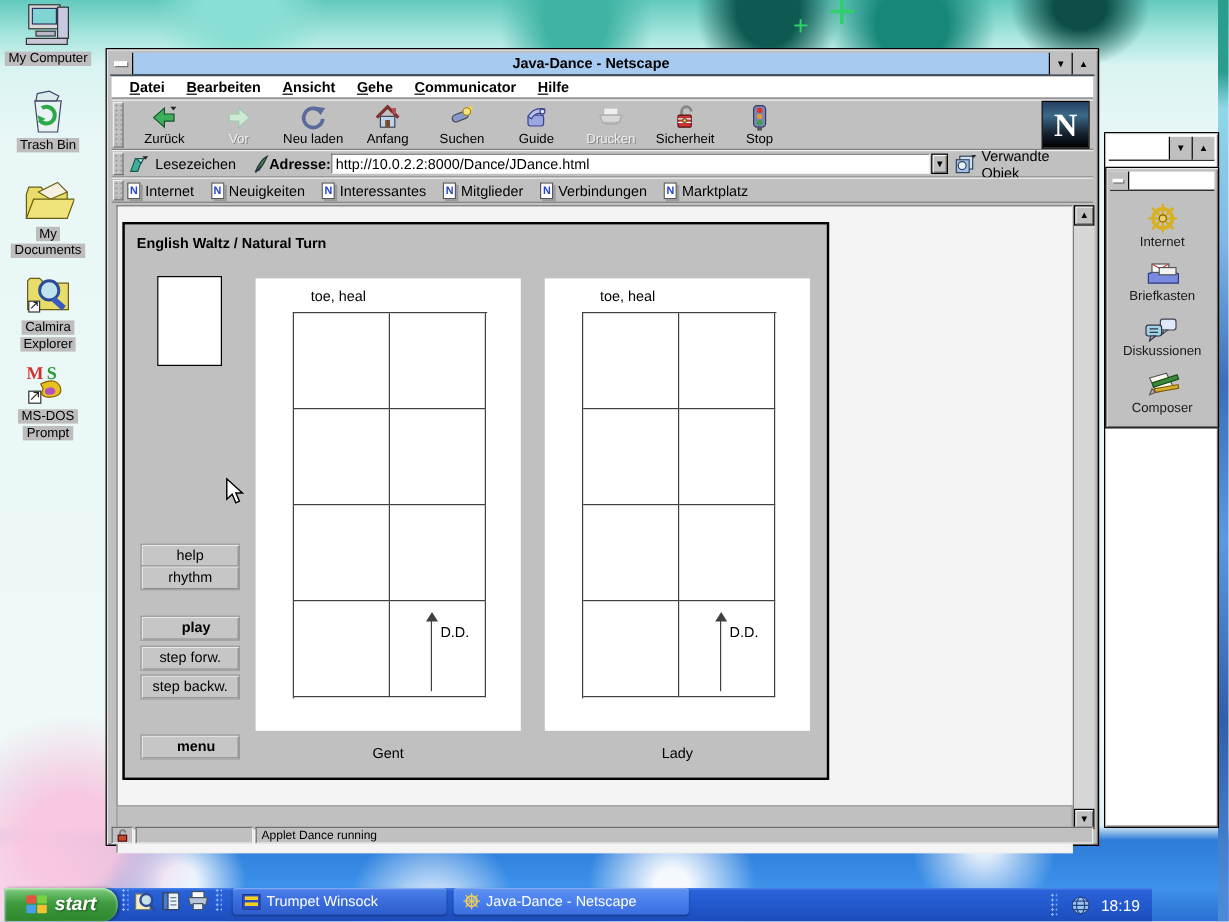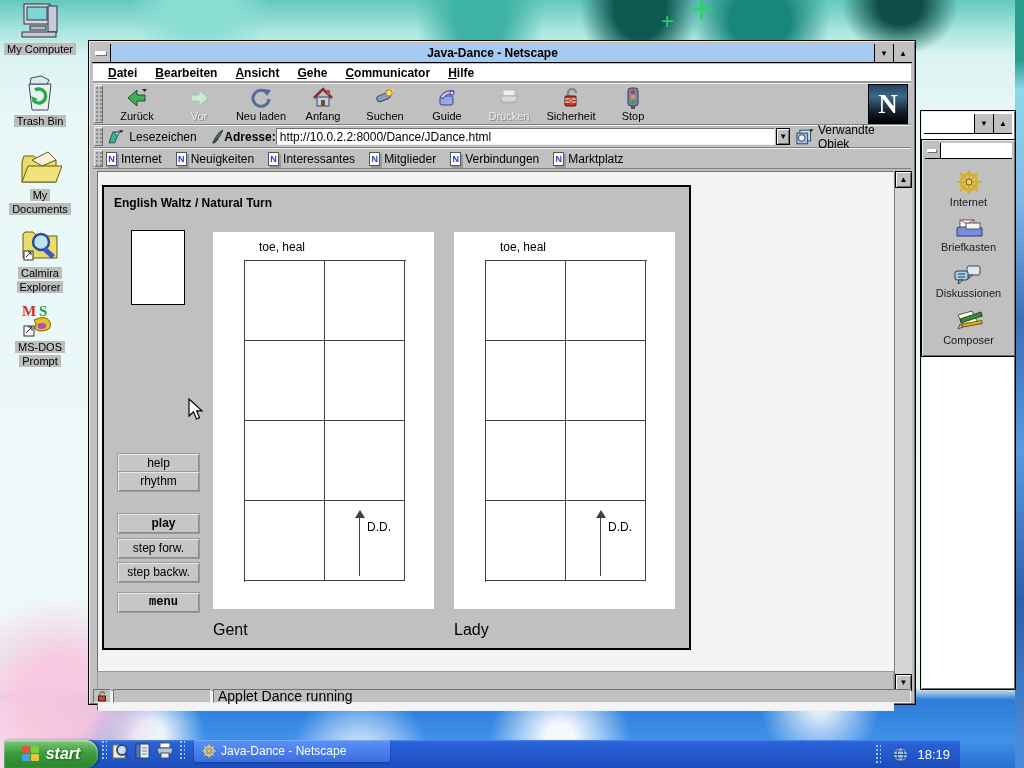--- a/index.html
+++ b/index.html
@@ -84,40 +84,40 @@
   #content { position:absolute; left:8px; top:130px; width:797px; height:540px; background:#f4f4f4;
              border:1px solid; border-color:#707070 #efefef #efefef #707070; }
   #vscroll { position:absolute; right:3px; top:130px; width:18px; height:520px; background:#d6d6d6;
              border-left:1px solid #808080; }
   .sb-btn { position:absolute; left:0; width:17px; height:17px; background:#c0c0c0; border:1px solid #000;
             box-shadow:inset 1px 1px 0 #fff, inset -1px -1px 0 #707070; font-size:8px; text-align:center; line-height:15px; }
   #hstrip { position:absolute; left:8px; top:630px; width:797px; height:20px; background:#c0c0c0;
             border:1px solid #9a9a9a; }
   #statusbar { position:absolute; left:4px; right:4px; top:648px; height:14px; display:flex; gap:2px; align-items:stretch; }
   .st-box { border:1px solid; border-color:#707070 #efefef #efefef #707070; background:#c0c0c0; }
-  #st-msg { flex:1; font-size:14px; padding:0 4px; display:flex; align-items:center; }
+  #st-msg { flex:1; font-size:10px; padding:0 4px; display:flex; align-items:center; }
 
   
   #applet { position:absolute; left:4px; top:13px; width:589px; height:465px; background:#c0c0c0; border:2px solid #000; }
   .ap-title { position:absolute; left:10px; top:9px; font-size:12px; font-weight:bold; }
   .ap-rect { position:absolute; left:27px; top:43px; width:54px; height:75px; background:#fff; border:1px solid #000; }
   .awt-btn { position:absolute; left:13px; width:83px; height:21px; background:#c6c6c6; border:1px solid #9a9a9a;
              box-shadow:inset 1px 1px 0 #e9e9e9, inset -1px -1px 0 #8a8a8a;
              font-size:12px; text-align:center; line-height:19px; }
   .awt-btn.bold { font-weight:bold;padding-left:10px; }
   .panel { position:absolute; top:45px; width:221px; height:377px; background:#fff; }
   .panel .hdr { position:absolute; left:46px; top:8px; font-size:12px; }
   .dgrid { position:absolute; left:31px; top:28px; width:162px; height:322px; border-top:1px solid #404040; border-left:1px solid #404040;
            display:grid; grid-template-columns:repeat(2,80px); grid-template-rows:repeat(4,80px); }
   .cell { border-right:1px solid #404040; border-bottom:1px solid #404040; }
   .dd-arrow { position:absolute; left:146px; top:284px; width:1px; height:60px; background:#404040; }
   .dd-head { position:absolute; left:142px; top:278px; width:0; height:0;
              border-left:5px solid transparent; border-right:5px solid transparent; border-bottom:8px solid #404040; }
   .dd-lbl { position:absolute; left:154px; top:288px; font-size:12px; }
-  .pcap { position:absolute; top:434px; width:221px; font-size:16px; }
+  .pcap { position:absolute; top:434px; width:221px; text-align:center; font-size:12px; }
 
   
   #backwin { left:920px; top:110px; width:96px; height:580px; background:#fff; }
   #backwin .tbar { background:#fff; border-bottom:1px solid #000; height:20px; }
   #palette { left:921px; top:139px; width:95px; height:218px; }
   #palette .tbar { background:#fff; border-bottom:1px solid #000; height:16px; }
   #palette .sysbtn { width:16px; }
   #palette .sysbtn::after { left:2px; top:6px; width:9px; height:3px; }
   .pal-body { position:absolute; left:3px; right:3px; top:22px; bottom:3px; display:flex; flex-direction:column;
               align-items:center; justify-content:space-around; padding:2px 0; }
@@ -434,21 +434,21 @@
     <div id="content">
       <div id="applet">
         <div class="ap-title">English Waltz / Natural Turn</div>
         <div class="ap-rect"></div>
 
         <div class="awt-btn" style="top:266px;">help</div>
         <div class="awt-btn" style="top:284px;">rhythm</div>
         <div class="awt-btn bold" style="top:326px;">play</div>
         <div class="awt-btn" style="top:351px;">step forw.</div>
         <div class="awt-btn" style="top:375px;">step backw.</div>
-        <div class="awt-btn bold" style="top:405px;font-family:Liberation Mono, monospace;">menu</div>
+        <div class="awt-btn bold" style="top:425px;">menu</div>
 
         <div class="panel" style="left:109px;">
           <div class="hdr">toe, heal</div>
           <div class="dgrid">
             <div class="cell"></div>
               <div class="cell"></div>
             <div class="cell"></div>
               <div class="cell"></div>
             <div class="cell"></div>
               <div class="cell"></div>
@@ -534,20 +534,28 @@
     </div>
     <div class="ql-icon">
       <svg width="20" height="20" viewBox="0 0 20 20">
         <rect x="5" y="2" width="10" height="5" fill="#fff" stroke="#456"></rect>
         <path d="M2 7 L18 7 L16.5 13 L3.5 13 Z" fill="#b8c4d8" stroke="#456"></path>
         <rect x="6" y="12" width="8" height="5" fill="#e8eef6" stroke="#456"></rect>
       </svg>
     </div>
     <div class="tb-grip"></div>
 
+    <div class="taskbtn" style="width:178px;">
+      <svg width="15" height="13" viewBox="0 0 15 13">
+        <rect x="0" y="0" width="15" height="13" fill="#2a4ac0" stroke="#14246a"></rect>
+        <rect x="2" y="2" width="11" height="3" fill="#f2d024"></rect>
+        <rect x="2" y="7" width="11" height="3" fill="#f2d024"></rect>
+      </svg>
+      <span>Trumpet Winsock</span>
+    </div>
     <div class="taskbtn active" style="width:196px;">
       <svg width="14" height="14" viewBox="0 0 14 14">
         <circle cx="7" cy="7" r="4.4" fill="none" stroke="#e8cc60" stroke-width="1.6"></circle>
         <g stroke="#e8cc60">
             <line x1="7" y1="0" x2="7" y2="14"></line>
             <line x1="0" y1="7" x2="14" y2="7"></line>
         <line x1="2" y1="2" x2="12" y2="12"></line>
             <line x1="12" y1="2" x2="2" y2="12"></line>
           </g>
       </svg>

